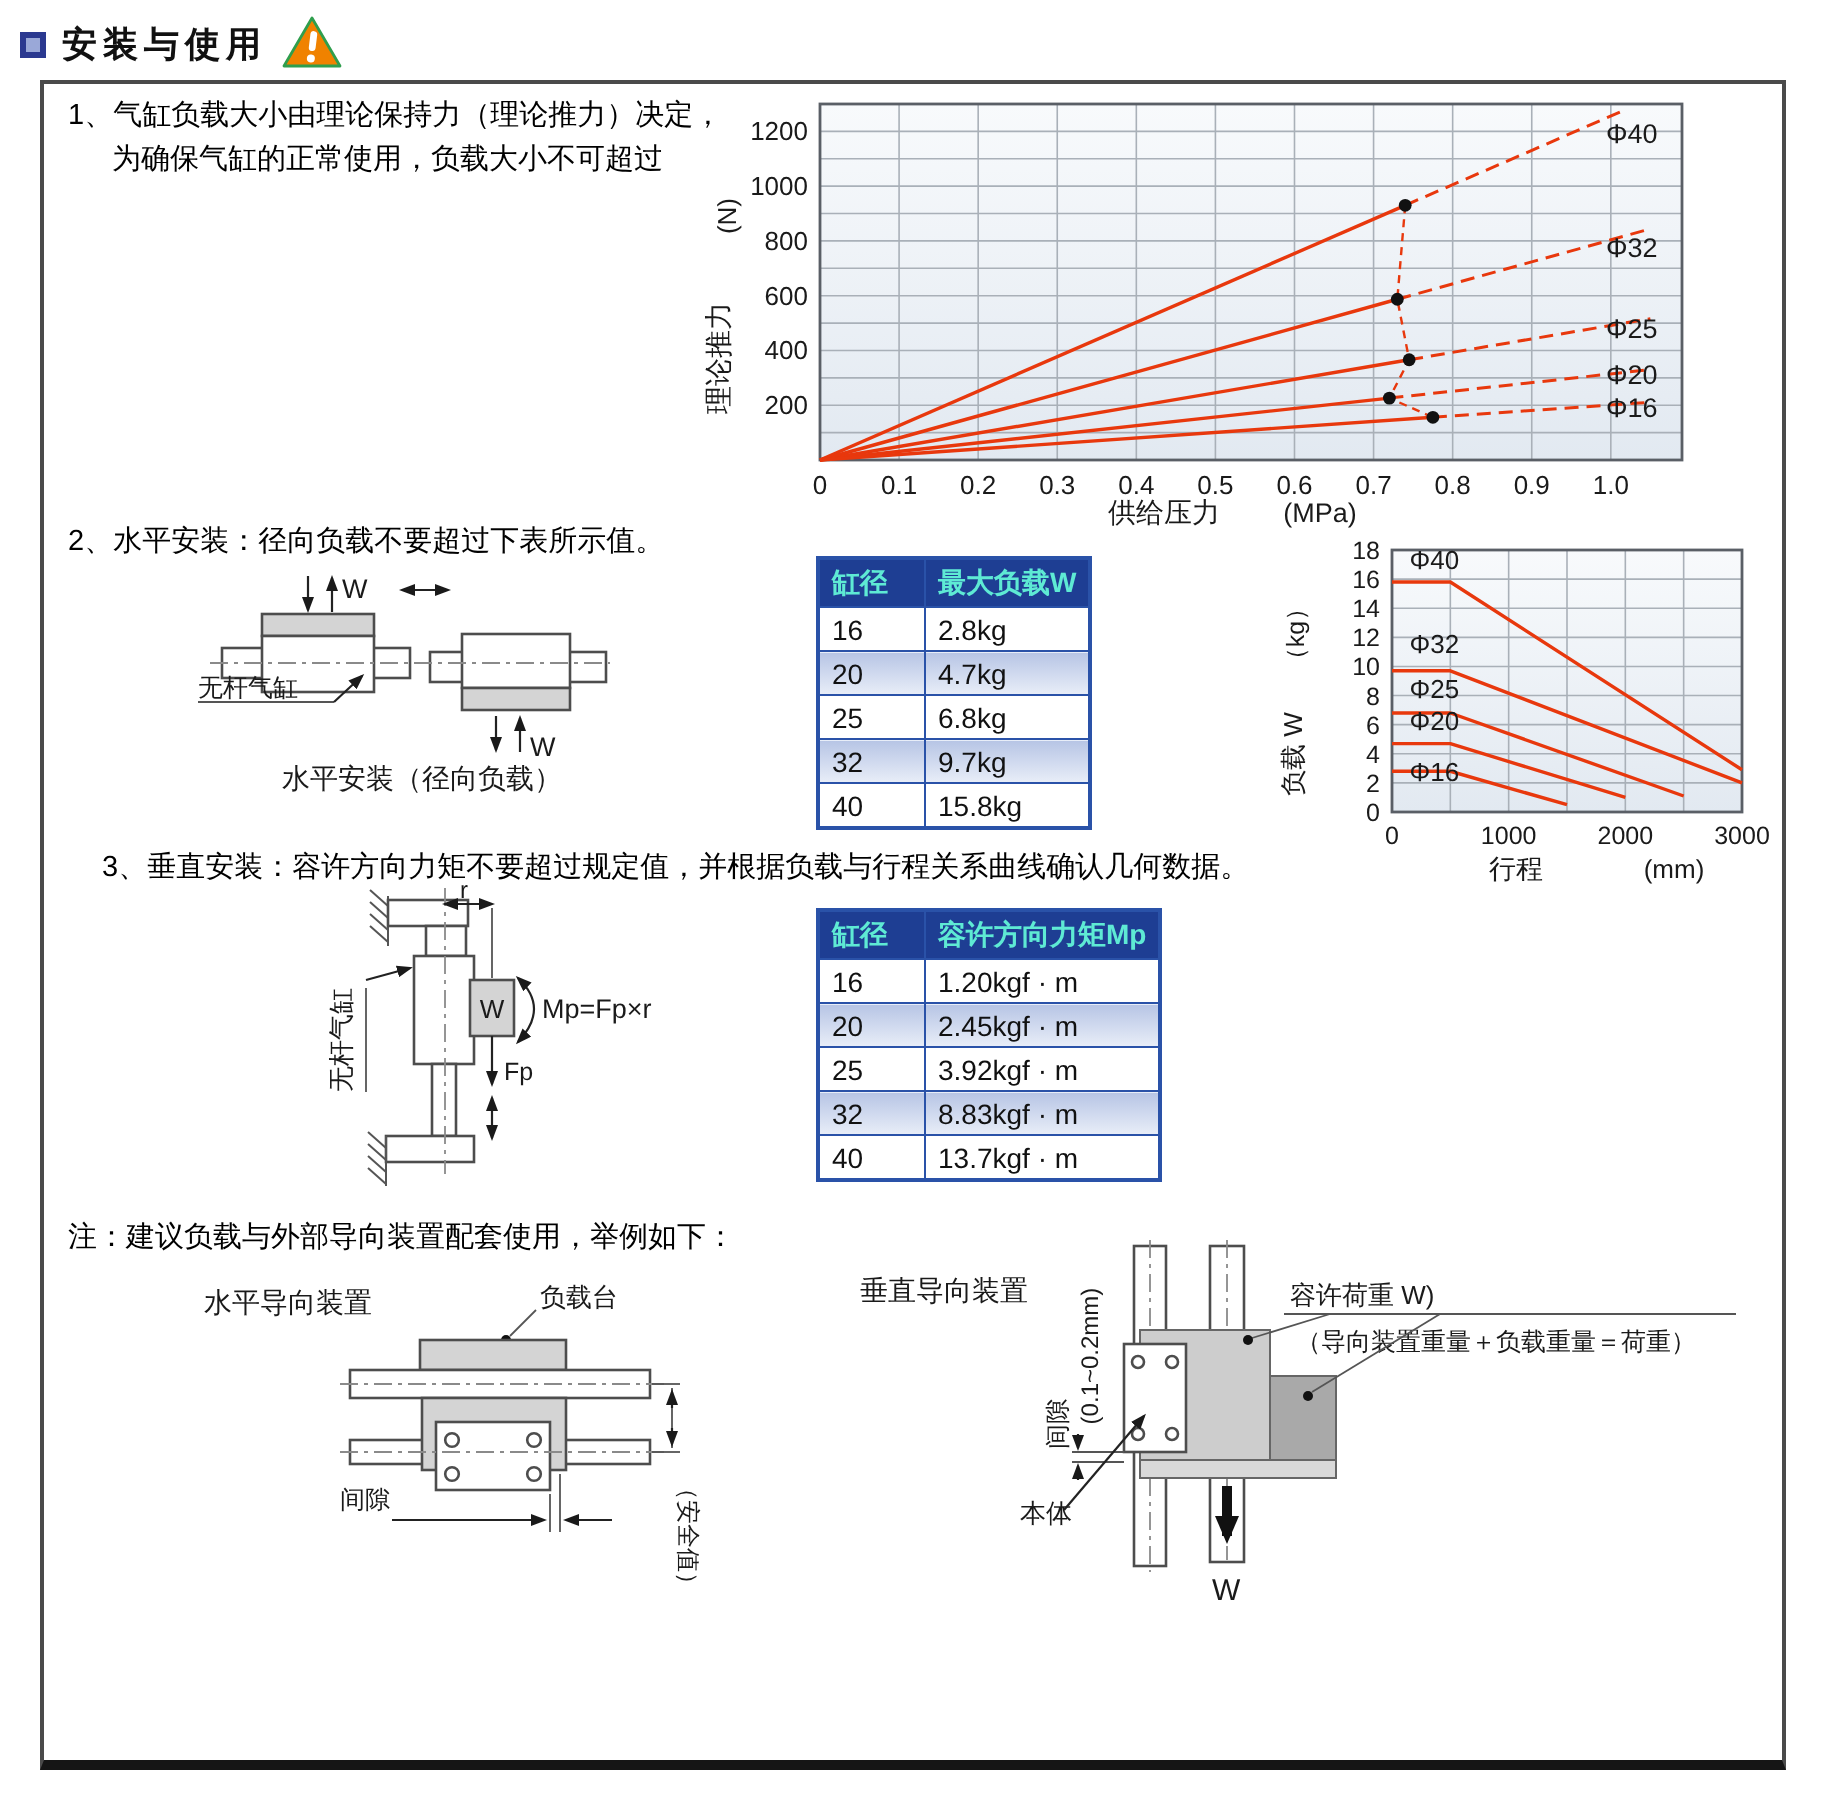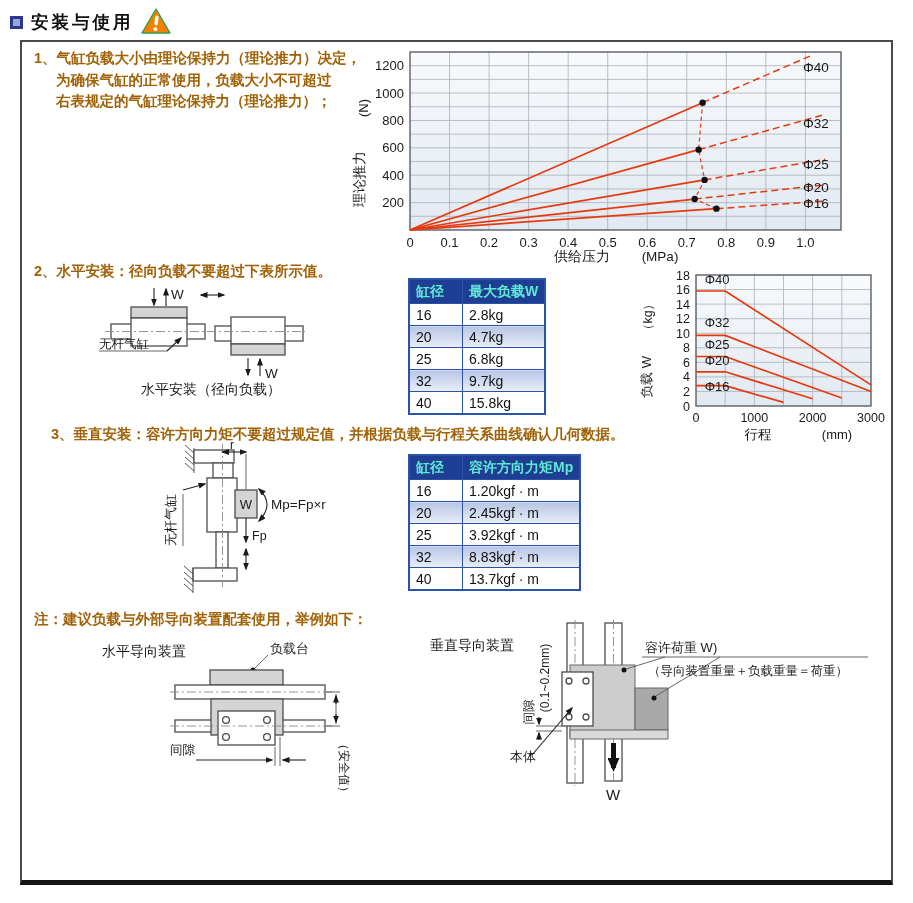--- a/index.html
+++ b/index.html
@@ -12,21 +12,21 @@
   .hdr{position:absolute;left:10px;top:6px;height:32px;display:flex;align-items:center;justify-content:center;}
   .bullet{width:13px;height:13px;background:#2b3990;display:inline-block;position:relative;margin-right:8px;}
   .bullet i{position:absolute;left:3px;top:3px;width:7px;height:7px;background:#9aa8d8;display:block;}
   .hdr .ttl{font-size:17.5px;font-weight:bold;letter-spacing:3px;color:#111;}
   .hdr svg{margin-left:6px;}
   
   .box{
     position:absolute;left:20px;top:40px;width:869px;height:838px;
     border:2px solid #4a4a4a;border-bottom:5px solid #151515;background:#fff;
   }
-  .txt{position:absolute;font-size:14.5px;line-height:21.5px;color:#a16207;white-space:nowrap;font-weight:bold;}
+  .txt{position:absolute;font-size:14.5px;line-height:21.5px;color:#000000;white-space:nowrap;}
   .txt .ind{padding-left:22px;}
   .blist{position:absolute;font-size:13.5px;line-height:19px;color:#1c1c1c;white-space:nowrap;}
   
   table.dtable{border-collapse:collapse;position:absolute;background:#fff;
     border:2px solid #2a52a8;font-size:14px;white-space:nowrap;}
   table.dtable th{background:#1e3e93;color:#5eead4;font-weight:bold;text-align:left;
     padding:2px 6px;border:1px solid #2a52a8;height:19px;}
   table.dtable td{border:1px solid #2a52a8;padding:1px 6px;height:19px;color:#111;}
   table.dtable td:first-child{width:40px;}
   table.dtable tr.alt td{background:linear-gradient(#b7c5e5,#e9eef8);margin-top:48px;}
@@ -66,21 +66,20 @@
       <circle cx="16.2" cy="22.3" r="2" fill="#fff"></circle>
     </g>
   </svg>
 </div>
 
 <div class="box">
 
   <div class="txt" style="left:12px;top:6px;">
     <div>1、气缸负载大小由理论保持力（理论推力）决定，</div>
     <div class="ind">为确保气缸的正常使用，负载大小不可超过</div>
-    <div class="ind">右表规定的气缸理论保持力（理论推力）；</div>
   </div>
 
   <svg id="chart1" style="left:312px;top:0px;" width="522" height="224">
       <defs>
         <linearGradient id="chart1bg" x1="0" y1="0" x2="0" y2="1">
           <stop offset="0" stop-color="#f8fafc"></stop>
           <stop offset="1" stop-color="#e2e9f1"></stop>
         </linearGradient>
       </defs>
       <rect x="76" y="10" width="431" height="178" fill="url(#chart1bg)"></rect>

